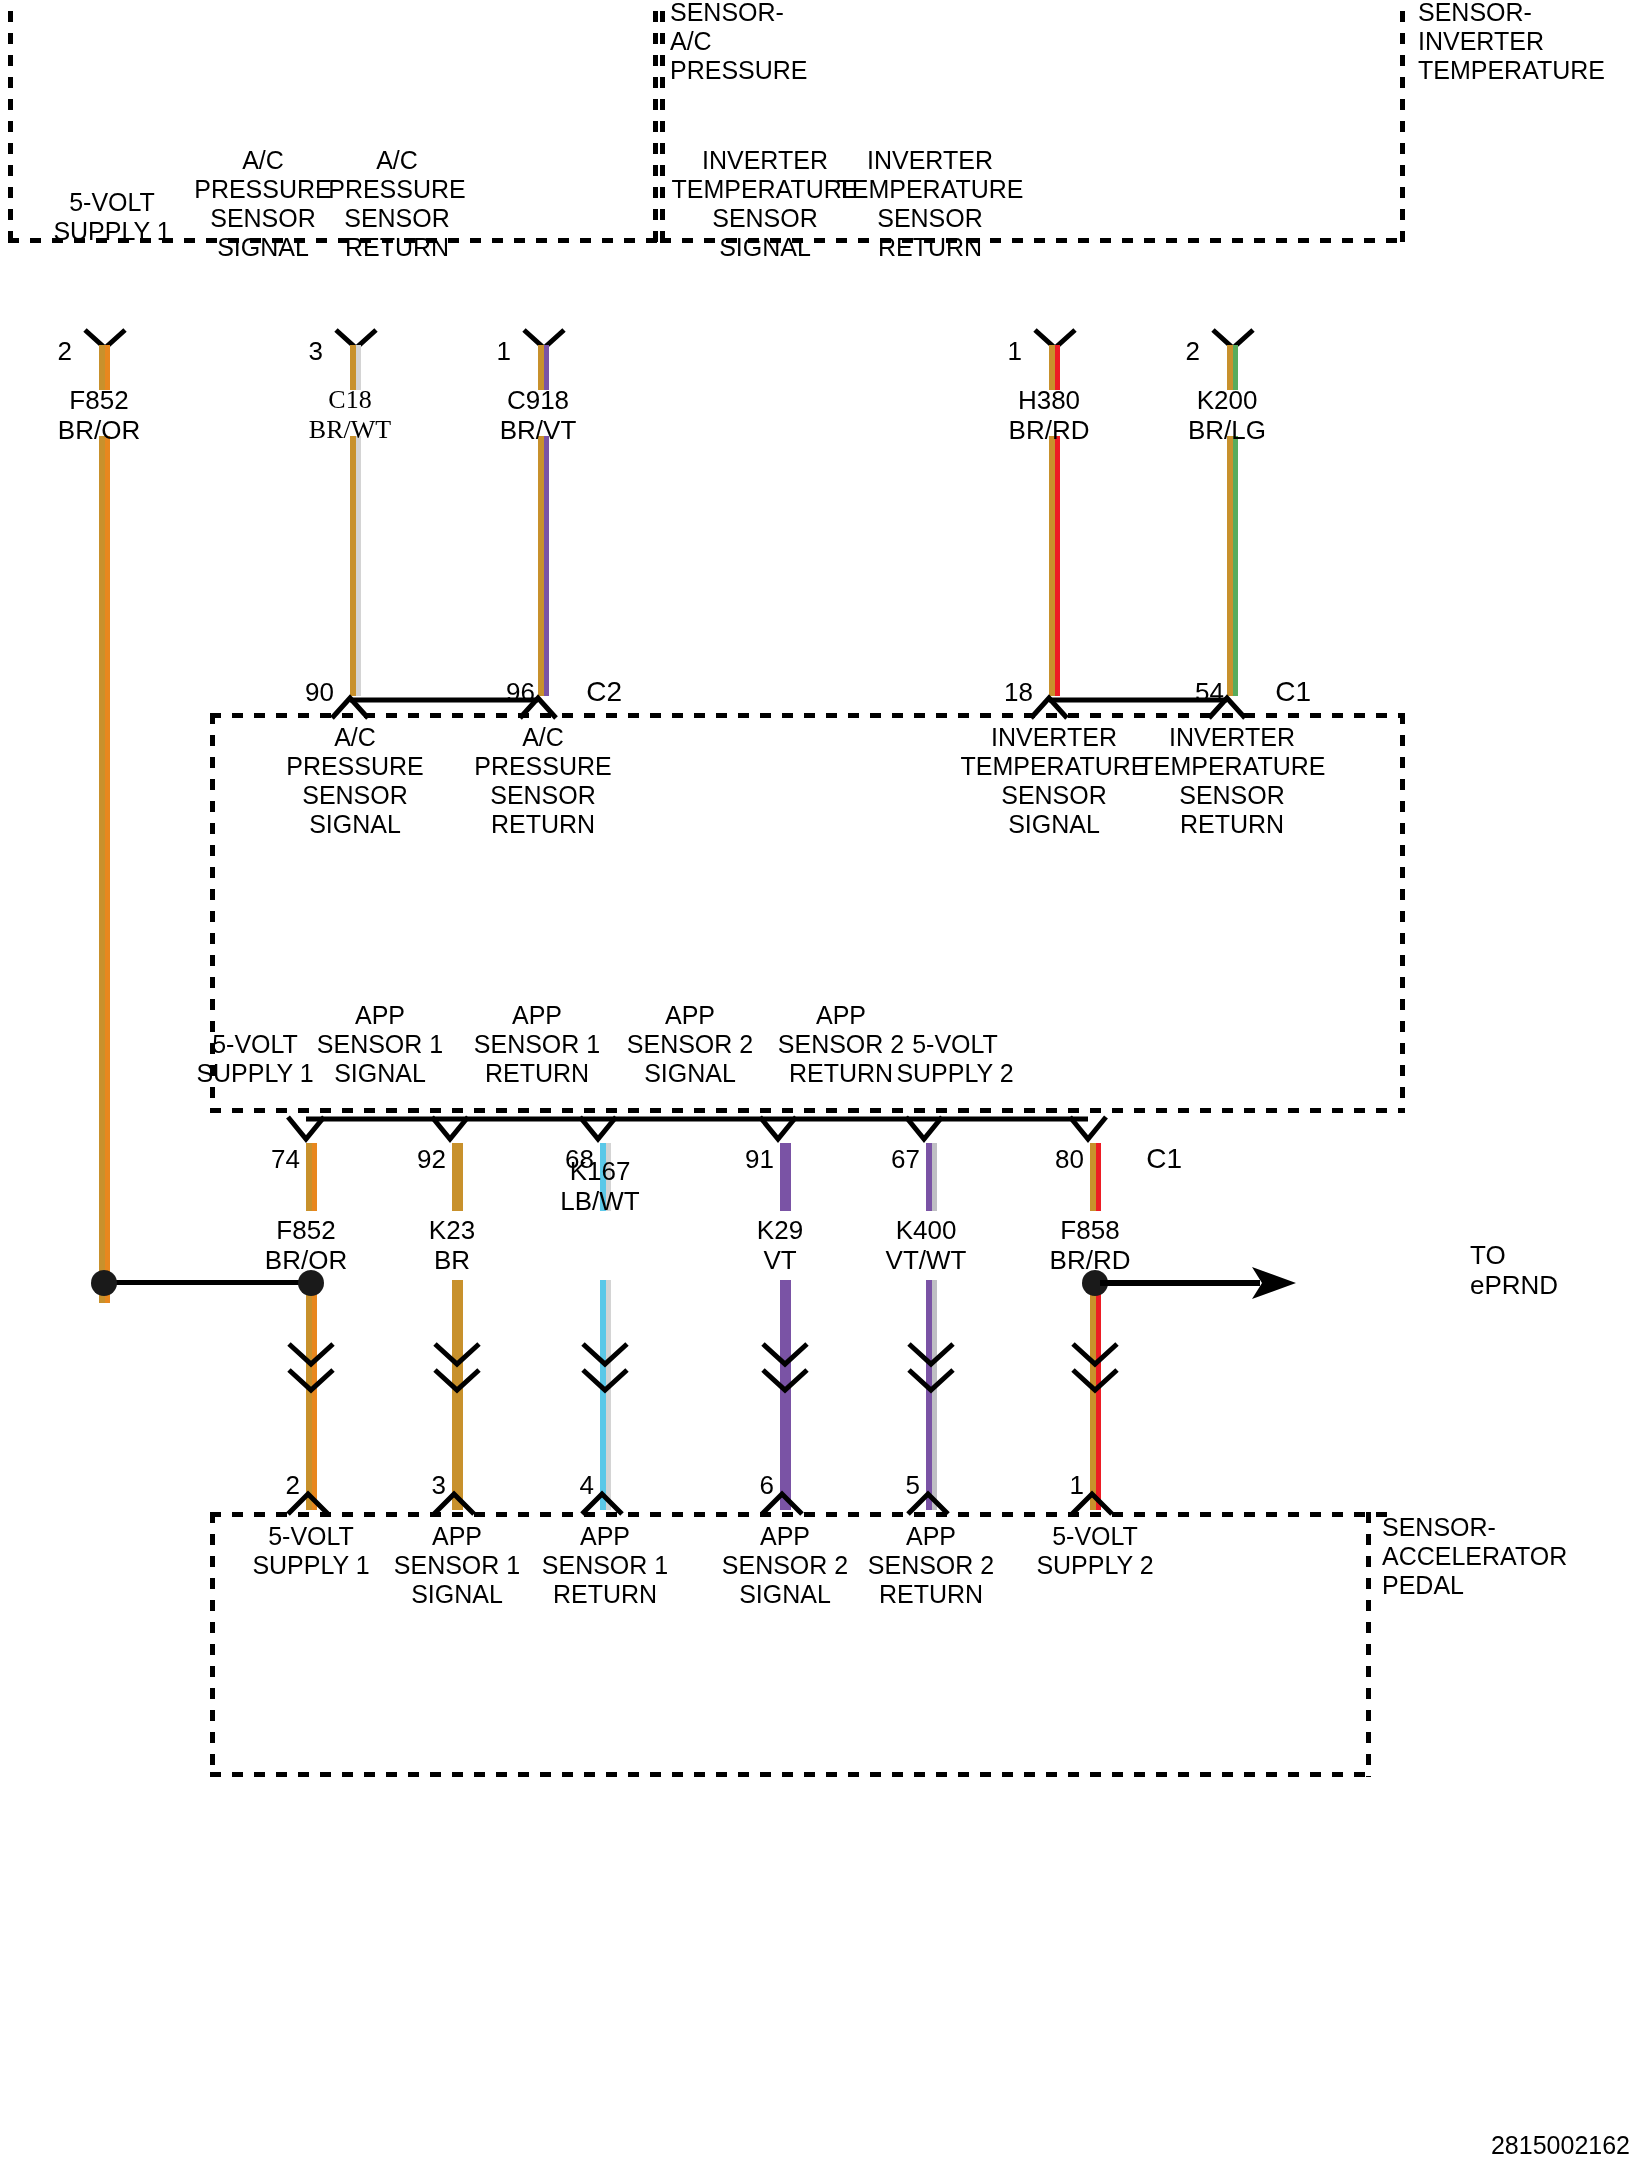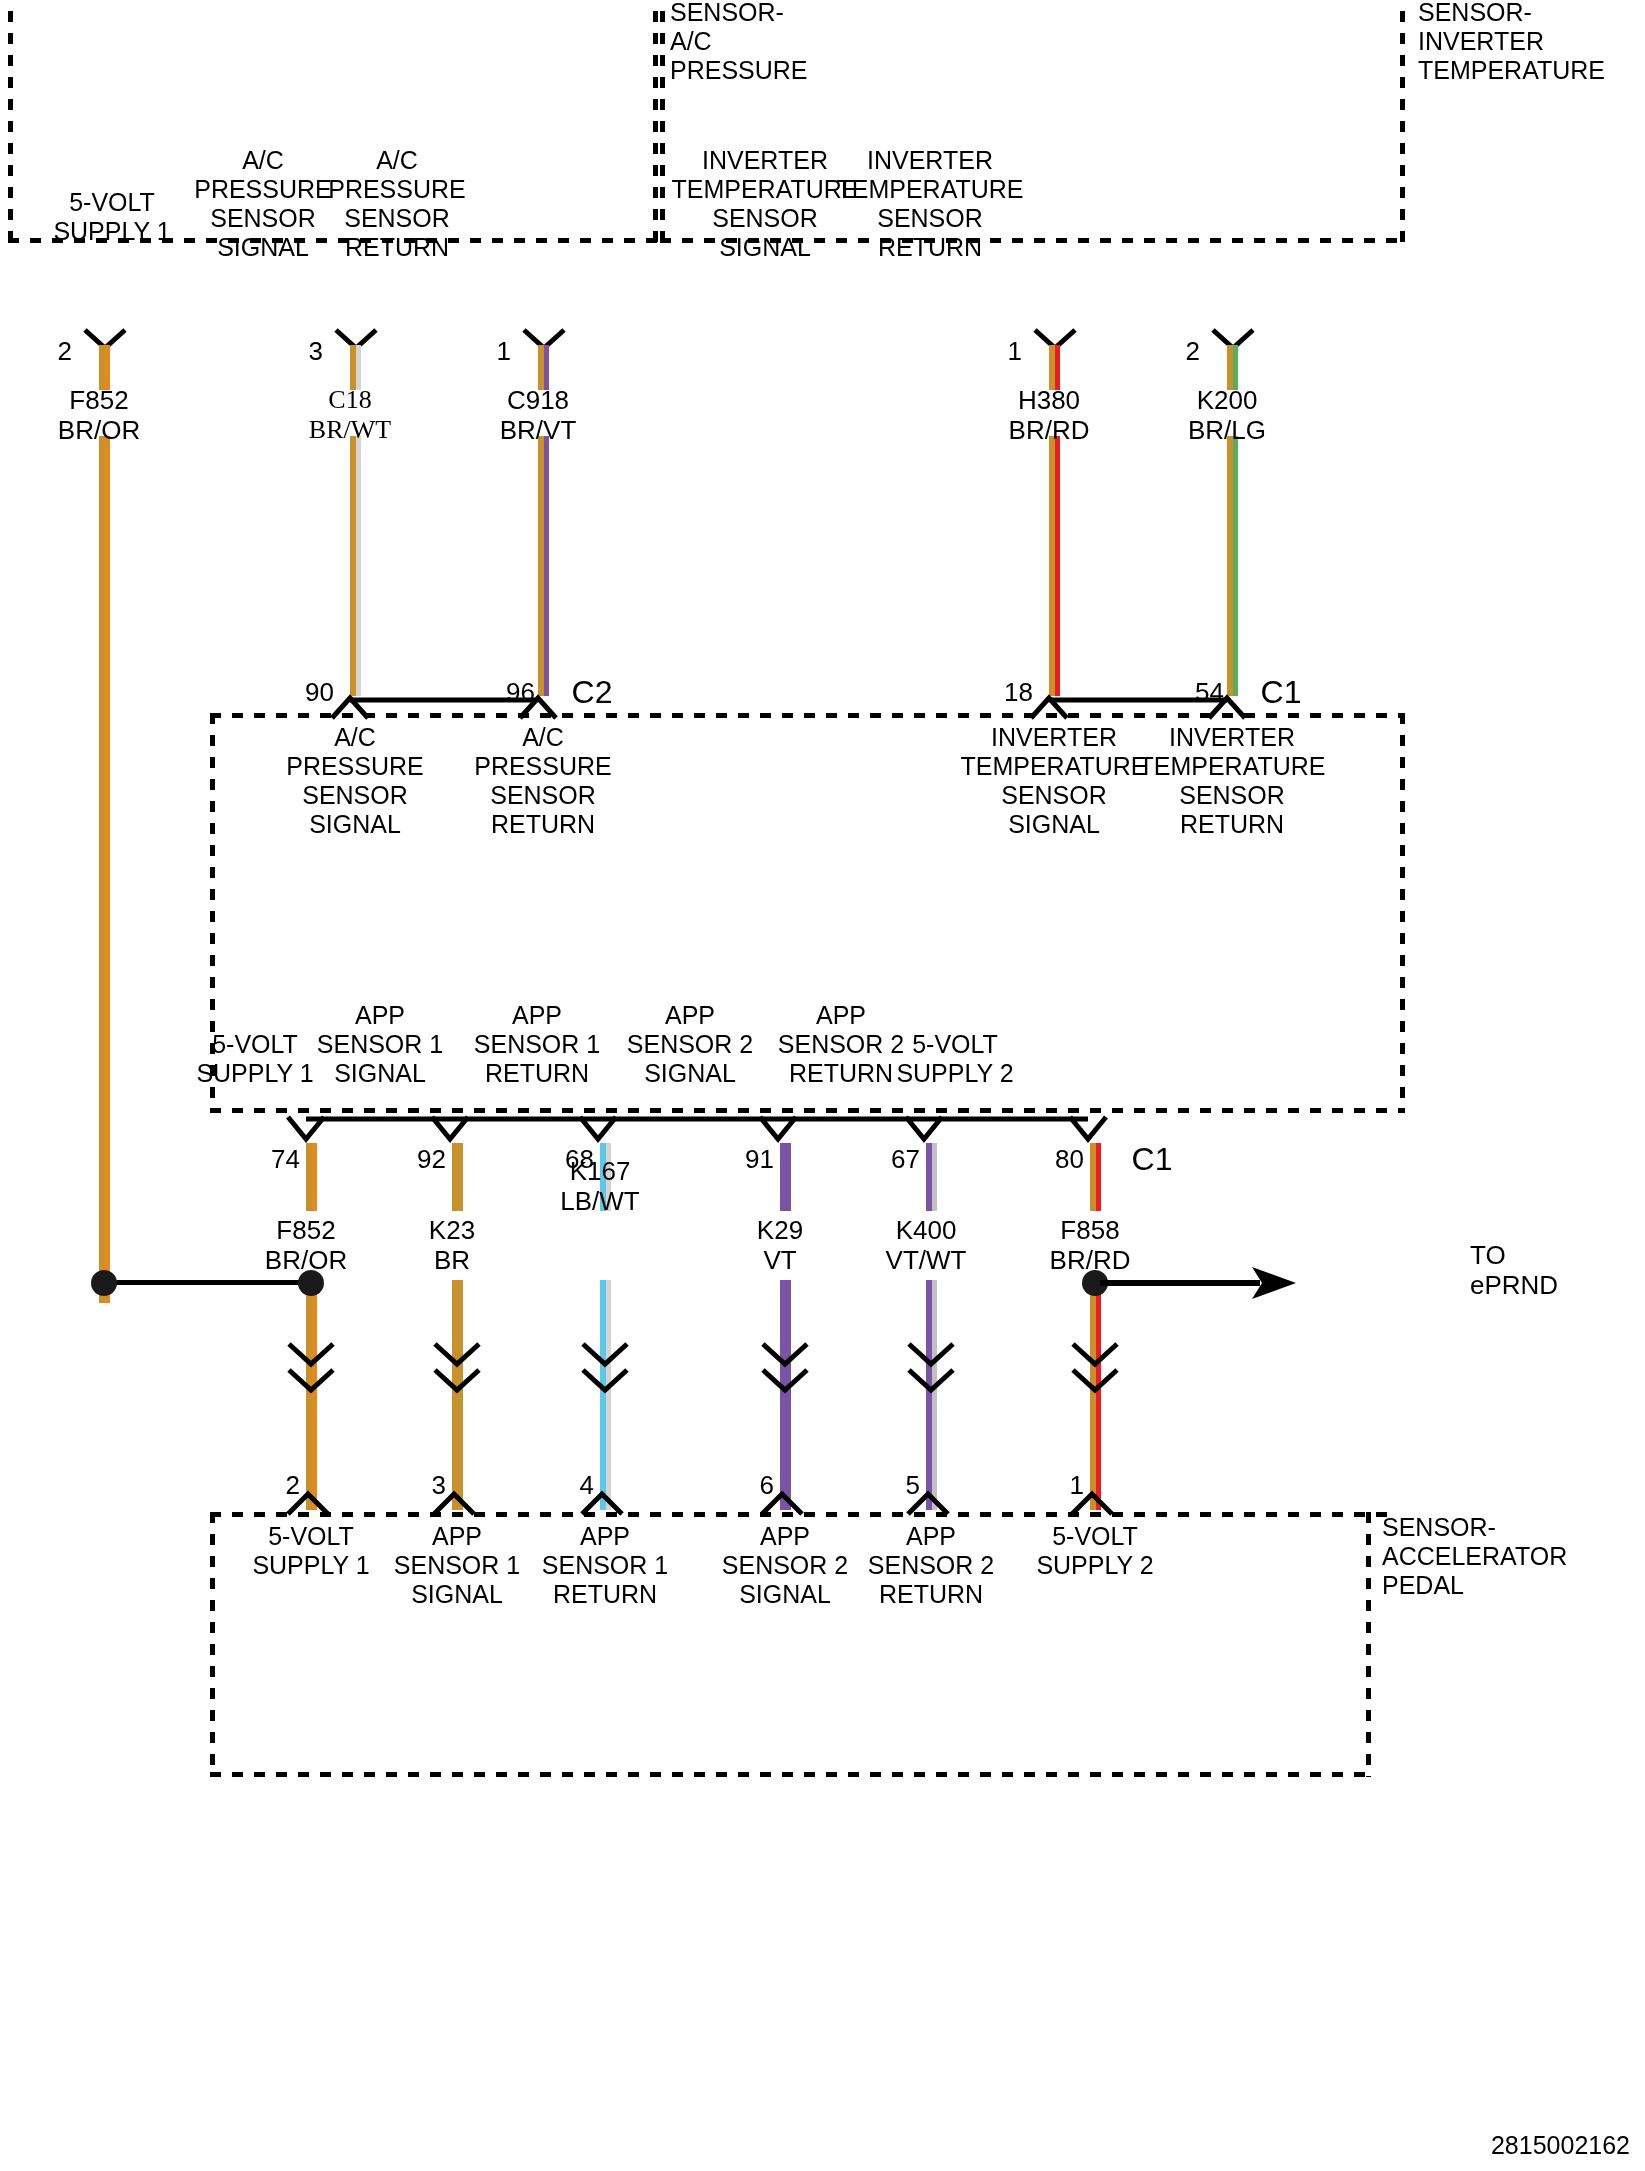--- a/index.html
+++ b/index.html
@@ -27,23 +27,23 @@
     letter-spacing: 0px;
   }
   .pin {
     position: absolute;
     font-size: 26px;
     line-height: 26px;
     text-align: right;
   }
   .conn-code {
     position: absolute;
-    font-size: 32px;
+    font-size: 28px;
     line-height: 26px;
-    text-align: center;
+    text-align: right;
   }
   .wirelabel {
     position: absolute;
     font-size: 26px;
     line-height: 30px;
     text-align: center;
     white-space: pre-line;
   }
   .boxlabel {
     position: absolute;

